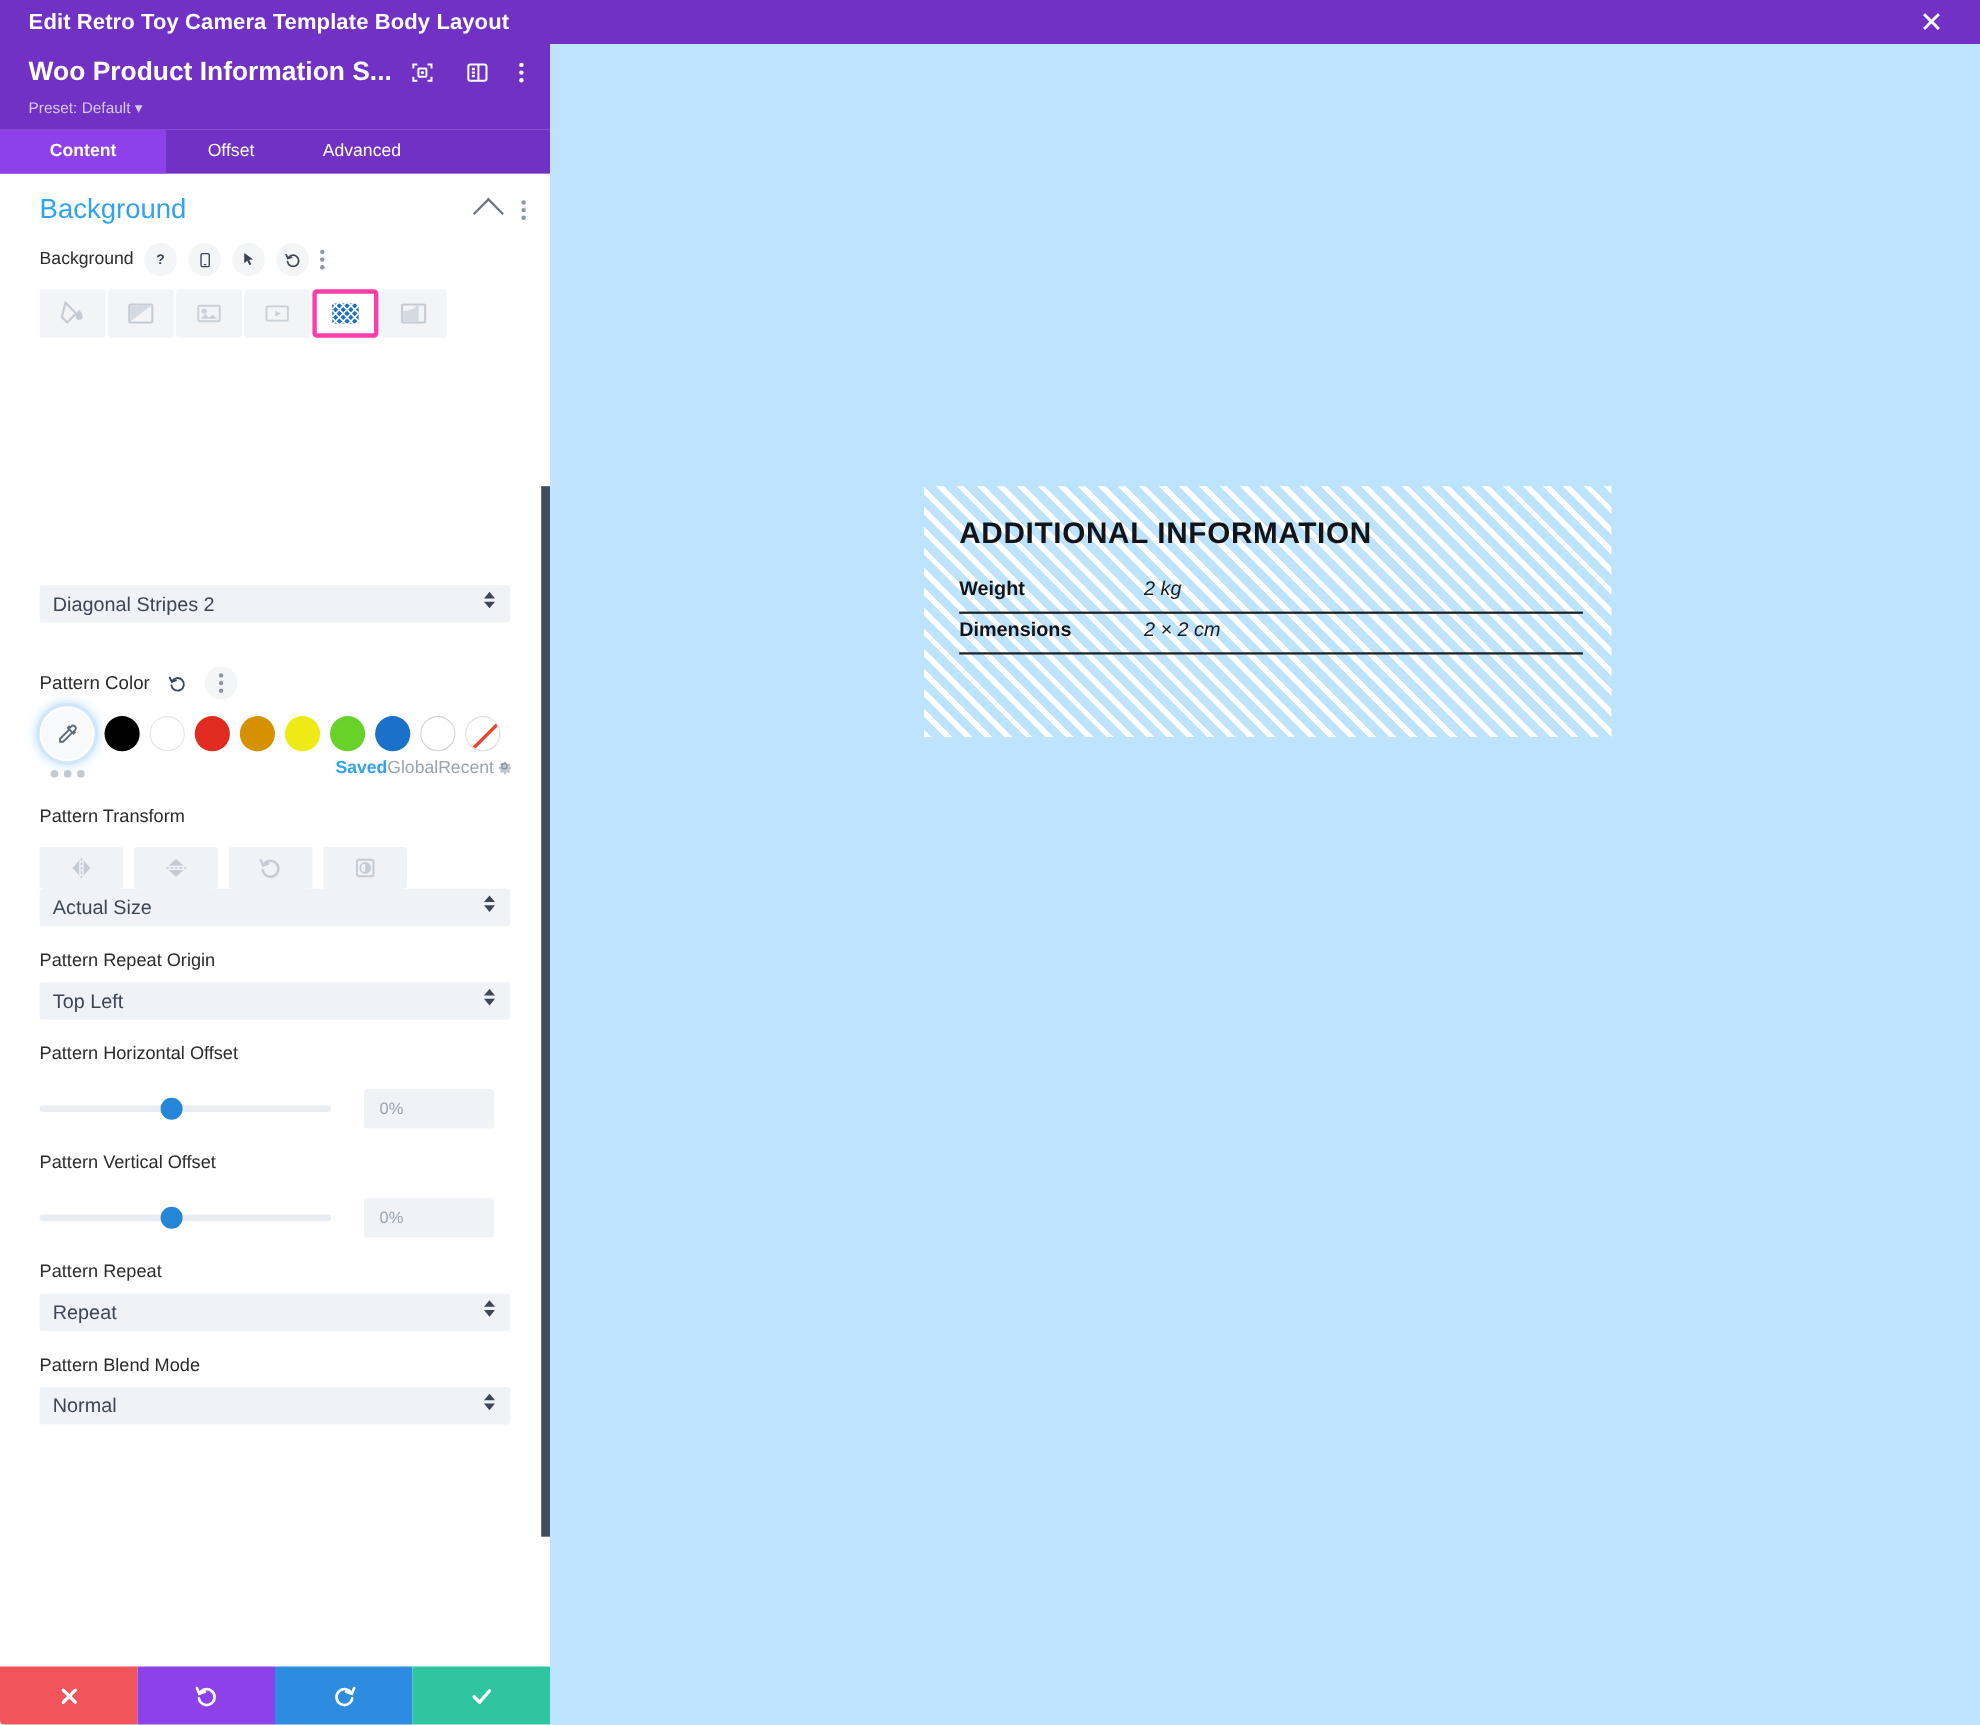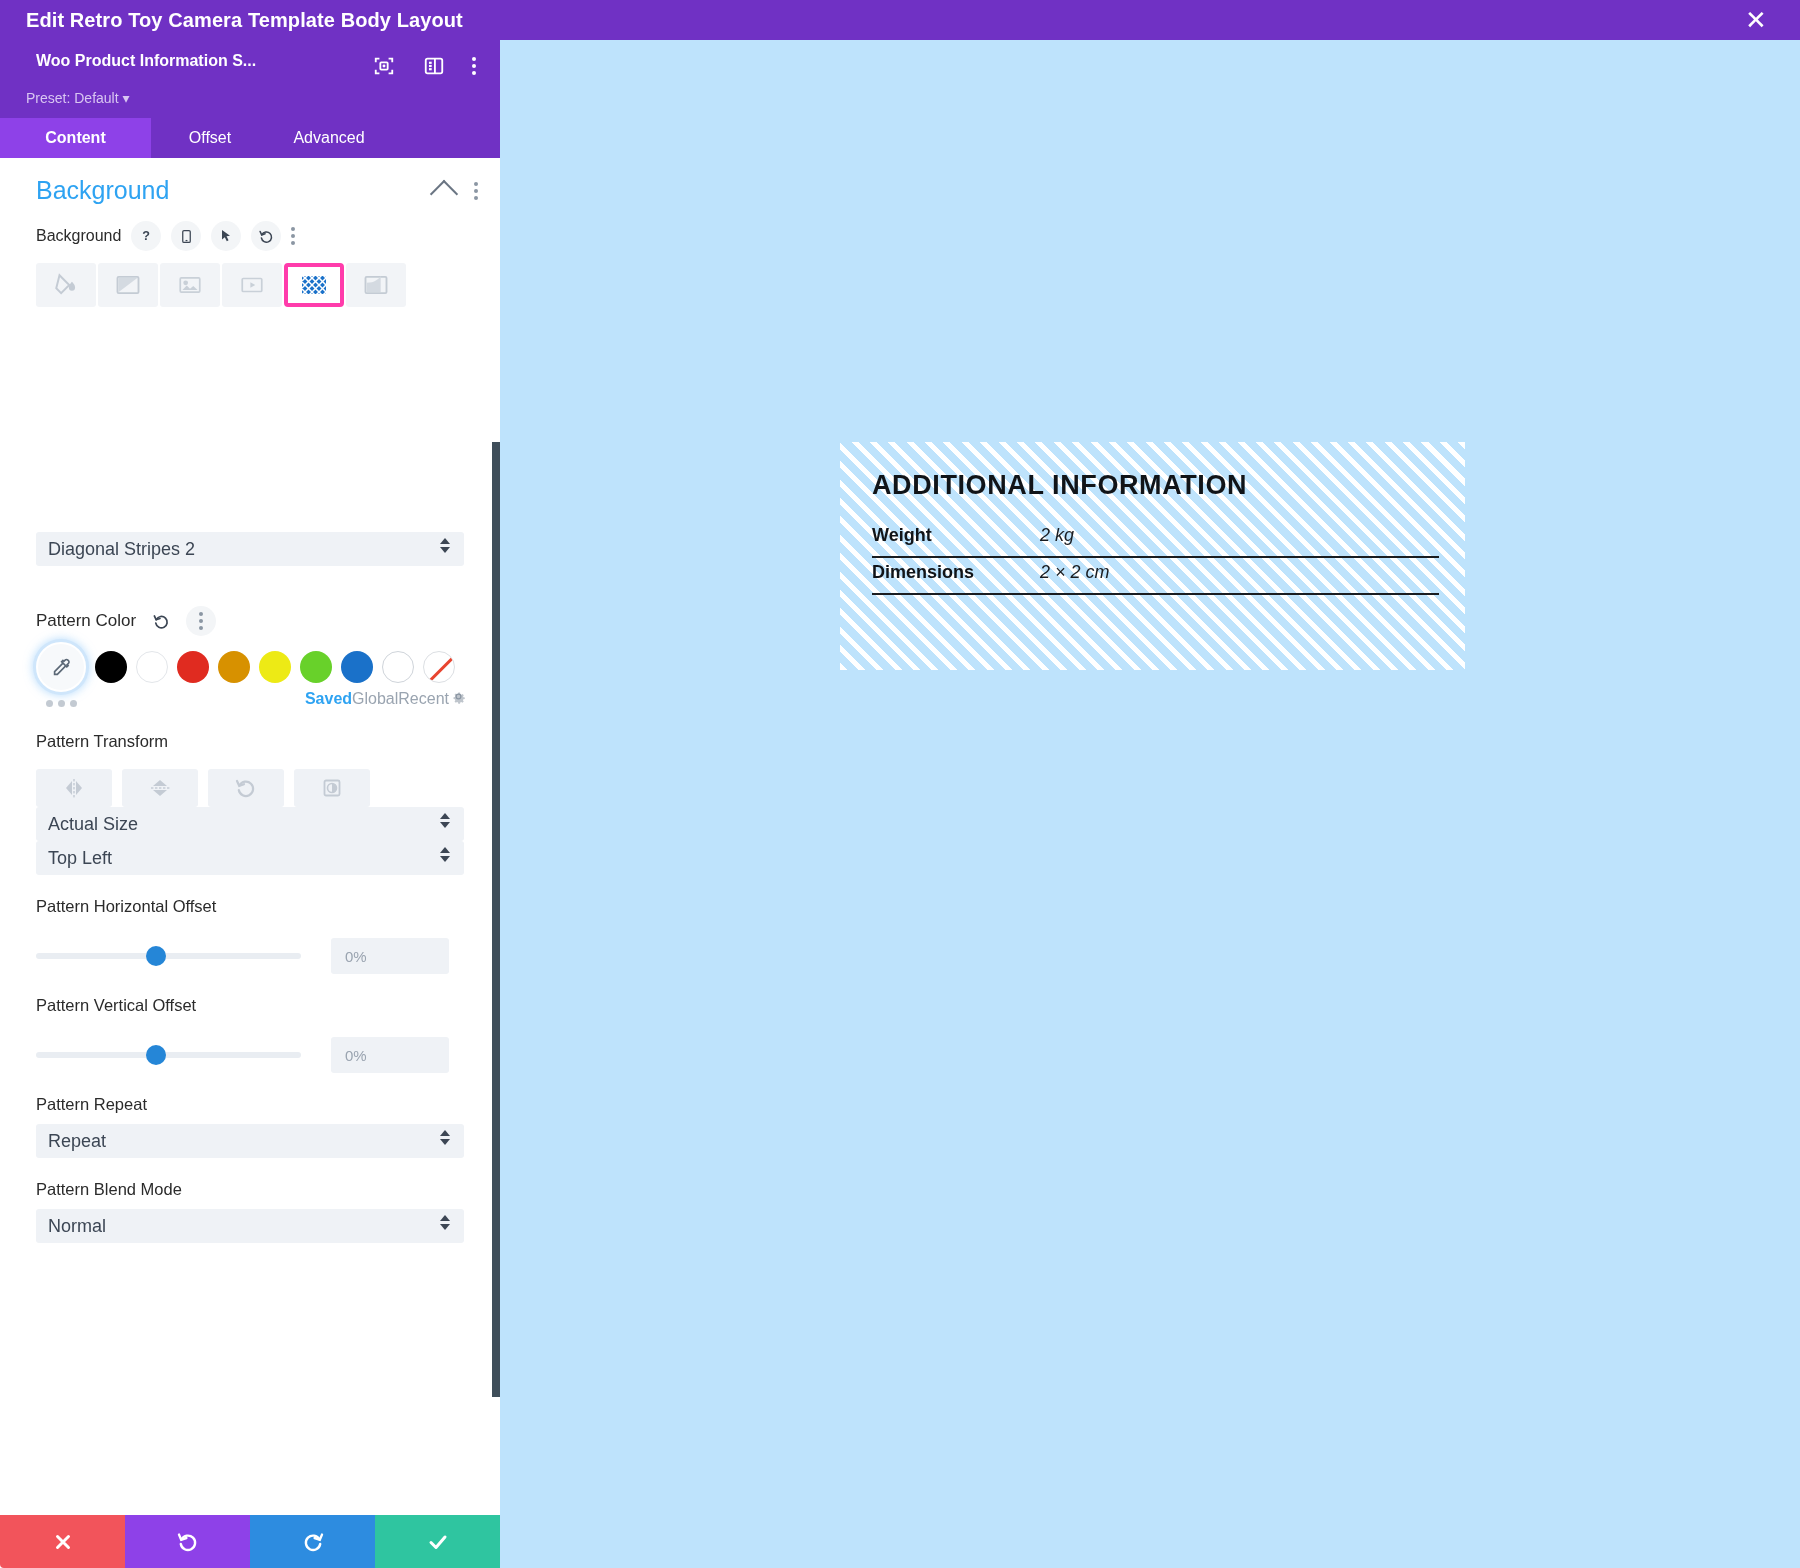--- a/index.html
+++ b/index.html
@@ -28,22 +28,22 @@
   
   #panel{
     position:absolute;left:0;top:40px;width:500px;height:1528px;
     background:#ffffff;
     overflow:hidden;
   }
   #panel-head{
     background:#7031c4;height:78px;position:relative;
   }
   #panel-head .mod-title{
-    position:absolute;left:36px;top:12px;
-    color:#fff;font-size:16px;font-weight:bold;white-space:nowrap;
+    position:absolute;left:26px;top:12px;
+    color:#fff;font-size:24px;font-weight:bold;white-space:nowrap;
   }
   #panel-head .preset{
     position:absolute;left:26px;top:50px;
     color:#d9c6f2;font-size:14px;
   }
   #panel-head .hicons{
     position:absolute;right:24px;top:14px;display:flex;align-items:center;gap:26px;
   }
   .hicon{width:24px;height:24px;display:flex;align-items:center;justify-content:center;cursor:pointer;}
   .dots-v{display:flex;flex-direction:column;gap:3px;align-items:center;cursor:pointer;}
@@ -421,20 +421,21 @@
     <div class="field">
       <div class="sel">
         <span>Actual Size</span>
         <span class="arrows">
             <span class="up"></span>
             <span class="dn"></span>
           </span>
       </div>
     </div>
 
+    <div class="grp-label">Pattern Repeat Origin</div>
     <div class="field">
       <div class="sel">
         <span>Top Left</span>
         <span class="arrows">
             <span class="up"></span>
             <span class="dn"></span>
           </span>
       </div>
     </div>
 

